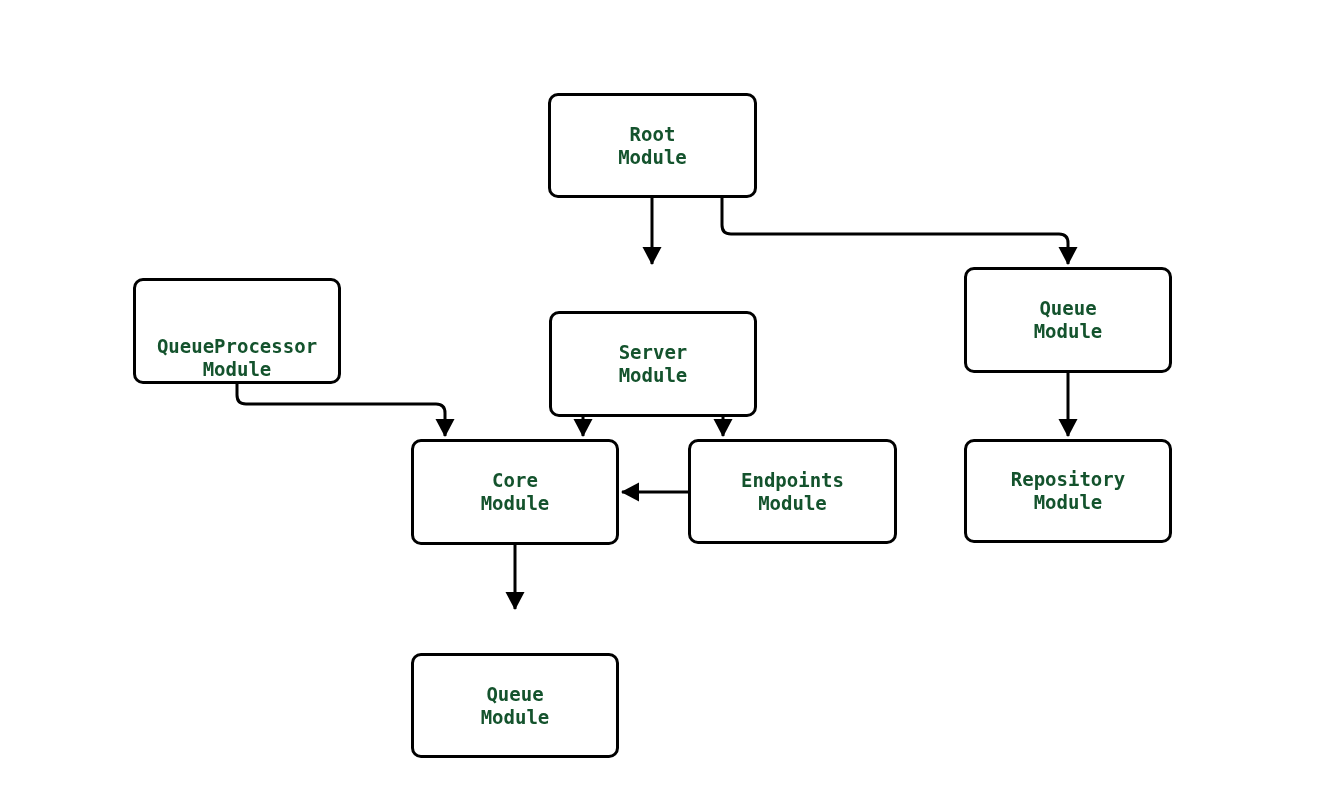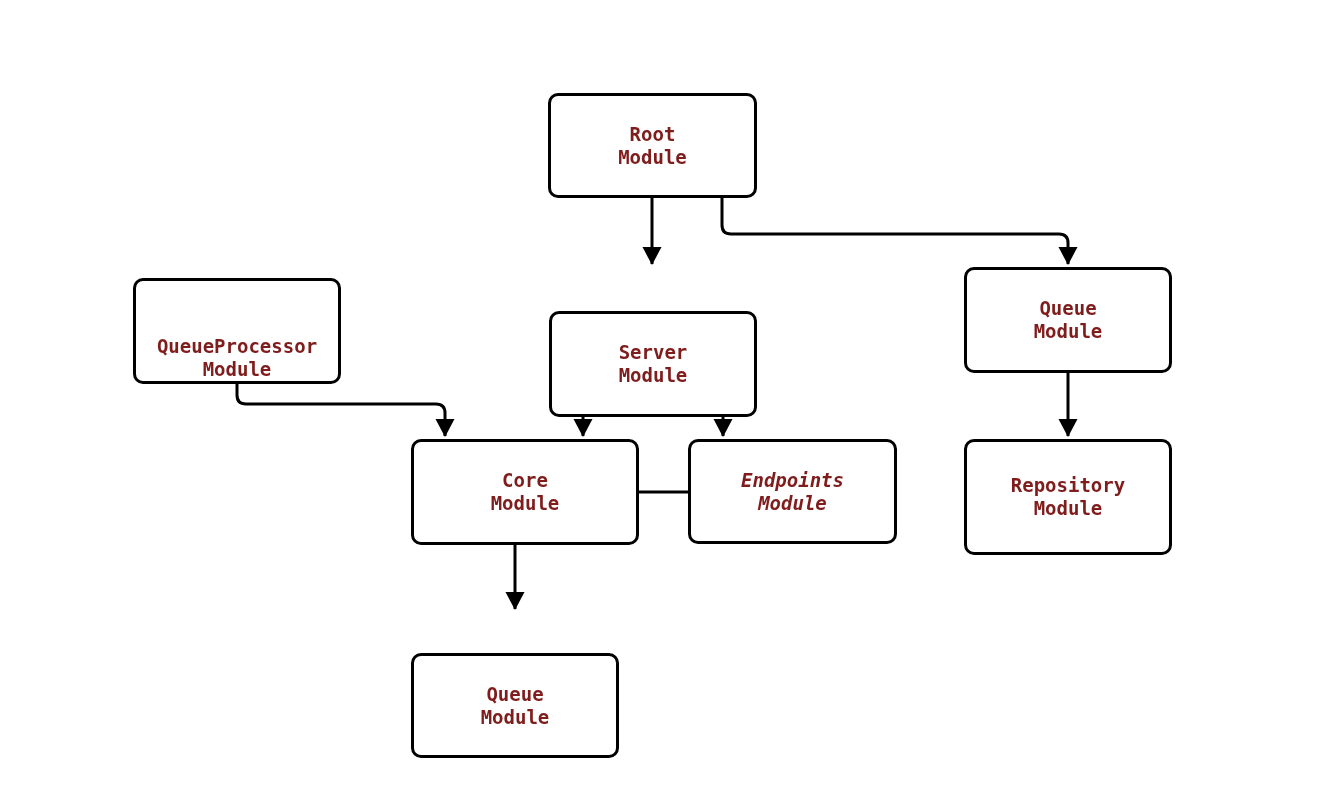--- a/index.html
+++ b/index.html
@@ -37,21 +37,21 @@
     flex-direction: column;
     align-items: center;
     justify-content: center;
     text-align: center;
   }
   .node .line {
     display: block;
     font-size: 19px;
     font-weight: bold;
     line-height: 23px;
-    color: #7f1d1d;
+    color: #14532d;
     white-space: nowrap;
   }
 </style>
 </head>
 <body>
 
 <div id="canvas">
 
   <svg id="edges" viewBox="0 0 1337 809" xmlns="http://www.w3.org/2000/svg">
     <defs>
@@ -90,31 +90,31 @@
   <div class="node" style="left:549px; top:267px; width:208px; height:106px;margin-top:44px;">
     <span class="line">Server</span>
     <span class="line">Module</span>
   </div>
 
   <div class="node" style="left:964px; top:267px; width:208px; height:106px;">
     <span class="line">Queue</span>
     <span class="line">Module</span>
   </div>
 
-  <div class="node" style="left:411px; top:439px; width:228px; height:106px;justify-content:center;">
+  <div class="node" style="left:411px; top:439px; width:208px; height:106px;justify-content:center;">
     <span class="line">Core</span>
     <span class="line">Module</span>
   </div>
 
-  <div class="node" style="left:688px; top:439px; width:209px; height:105px;font-style:italic;">
+  <div class="node" style="left:688px; top:439px; width:209px; height:105px;">
     <span class="line">Endpoints</span>
     <span class="line">Module</span>
   </div>
 
-  <div class="node" style="left:964px; top:439px; width:208px; height:116px;">
+  <div class="node" style="left:964px; top:439px; width:208px; height:104px;">
     <span class="line">Repository</span>
     <span class="line">Module</span>
   </div>
 
   <div class="node" style="left:411px; top:612px; width:208px; height:105px;margin-top:41px;">
     <span class="line">Queue</span>
     <span class="line">Module</span>
   </div>
 
 </div>

